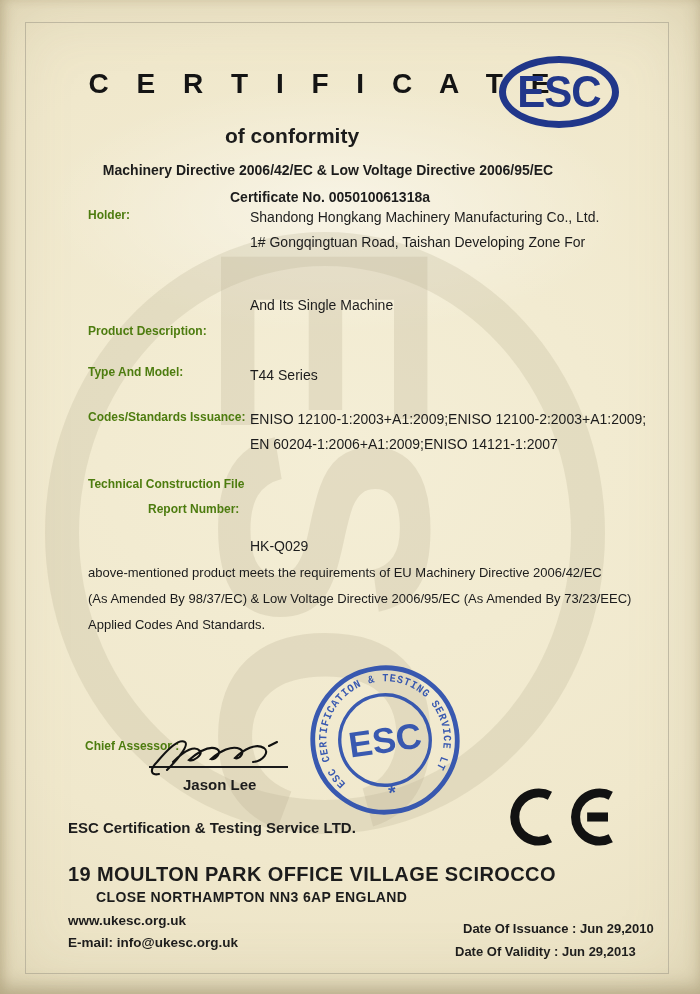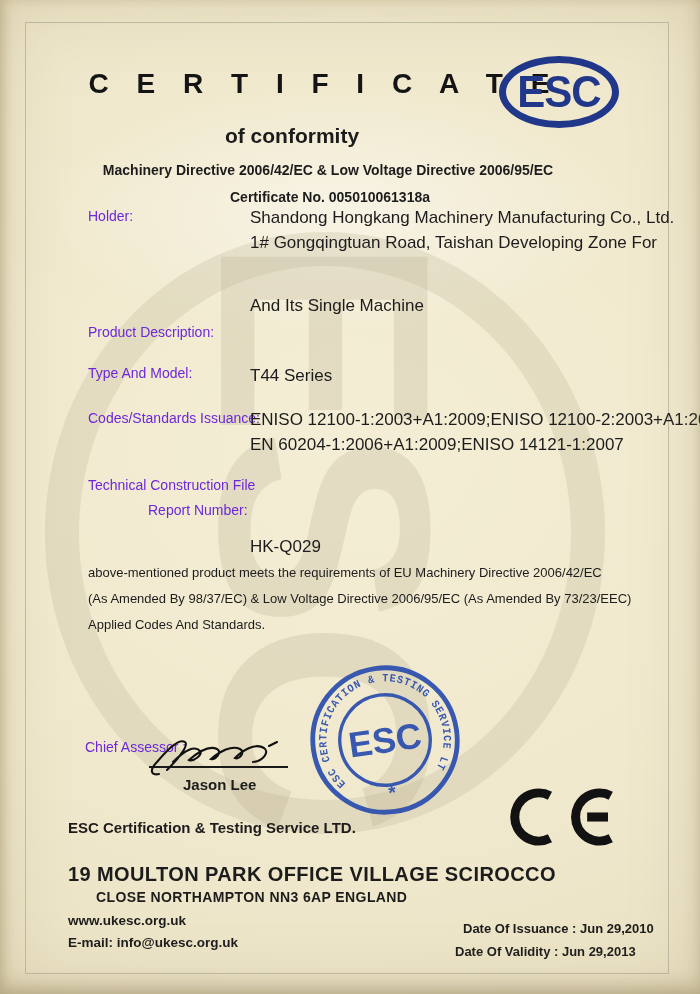--- a/index.html
+++ b/index.html
@@ -25,22 +25,22 @@
 
   .title{top:68px;font-size:28px;font-weight:bold;letter-spacing:10px;color:#141414;transform:translateX(-26px);}
   .subtitle{top:124px;font-size:21px;font-weight:bold;transform:translateX(-58px);}
   .directives{top:162px;font-size:14px;font-weight:600;transform:translateX(-22px);}
   .certno{top:189px;font-size:14px;font-weight:600;transform:translateX(-20px);}
 
   .logo{left:499px;top:56px;width:106px;height:58px;border:7px solid #21378a;border-radius:50%;
     display:flex;align-items:center;justify-content:center;background:transparent;}
   .logo span{font-size:42px;font-weight:bold;color:#21378a;letter-spacing:-1px;transform:scaleY(1.05);}
 
-  .lbl{font-size:14px;font-weight:normal;color:#6d28d9;white-space:nowrap;}
-  .val{font-size:17px;line-height:25px;white-space:nowrap;}
+  .lbl{font-size:12px;font-weight:bold;color:#4d7c0f;white-space:nowrap;}
+  .val{font-size:14px;line-height:25px;white-space:nowrap;}
 
   .stmt{left:88px;top:560px;font-size:13px;line-height:26px;}
   .stmt div{white-space:nowrap;}
 
   .stamp-wrap{left:308px;top:663px;width:154px;height:154px;transform:rotate(-8deg);opacity:0.93;}
 
   .sig-label{left:85px;top:739px;}
   .sig-svg{left:143px;top:722px;}
   .sig-name{left:183px;top:776px;font-size:15px;font-weight:bold;}
 

